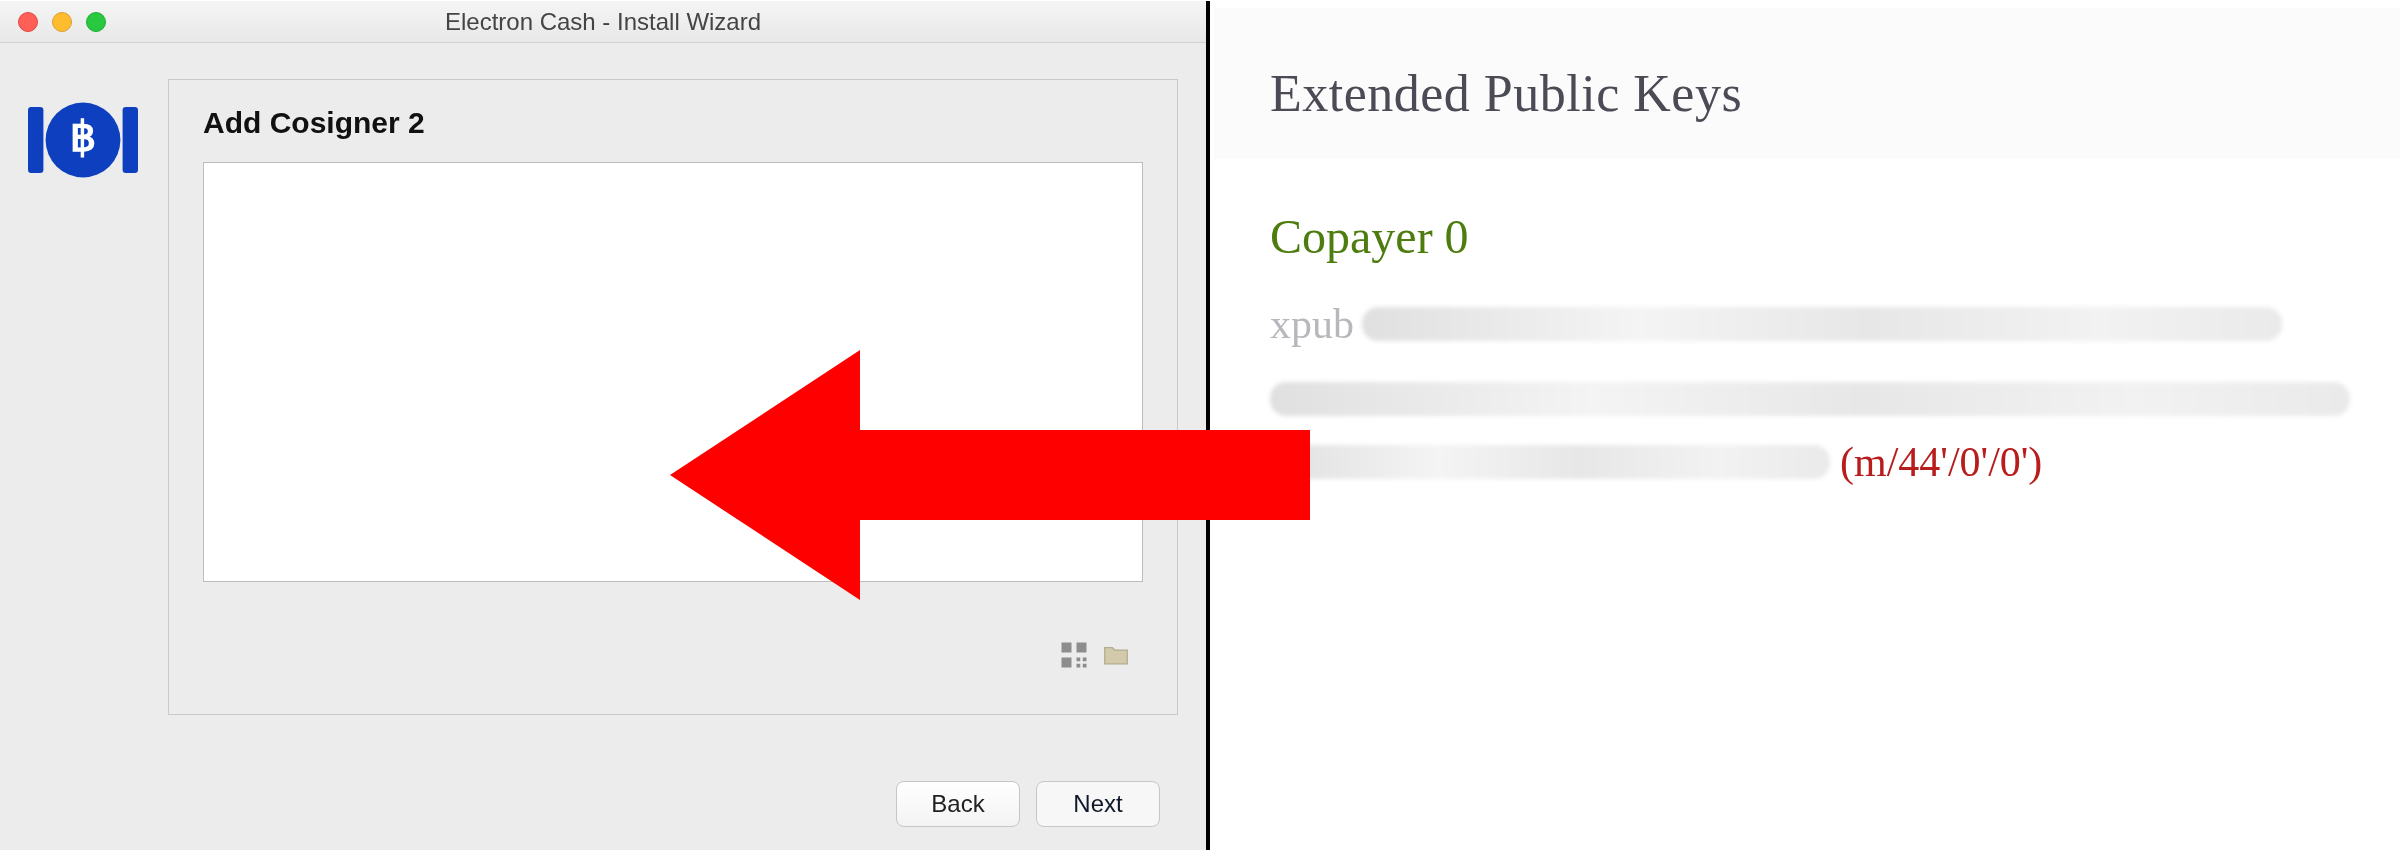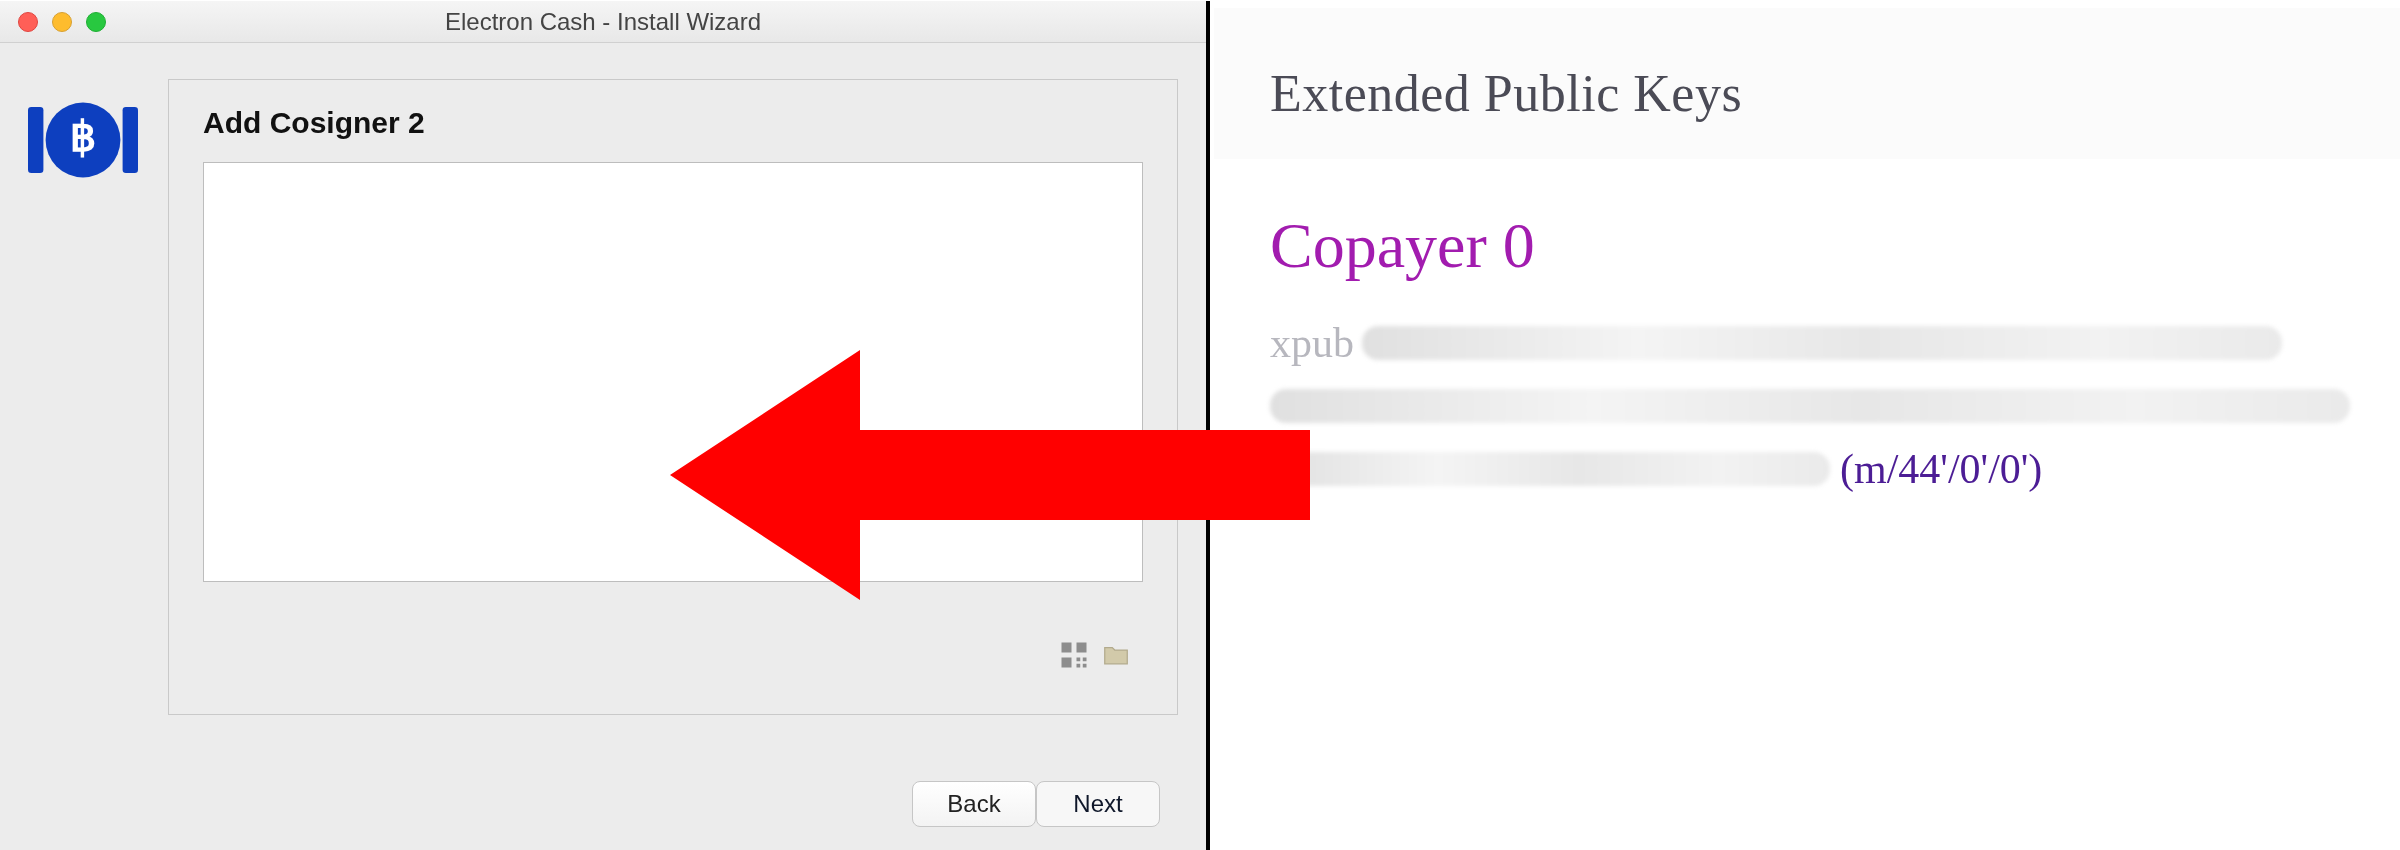--- a/index.html
+++ b/index.html
@@ -103,20 +103,21 @@
   .input-tools .ico {
     width:30px; height:30px;
     opacity:.7;
   }
 
   .button-row {
     position:absolute;
     right: 46px;
     bottom: 24px;
     display:flex;
+    gap:16px;
     margin-left:14px;
   }
   .btn {
     min-width: 124px;
     height: 46px;
     border-radius: 8px;
     border:1px solid #c6c6c6;
     background: linear-gradient(#ffffff,#f3f3f3);
     font-size: 24px;
     color:#222;
@@ -143,48 +144,48 @@
     padding: 56px 0 36px 56px;
     font-size: 52px;
     color:#4b4b56;
     letter-spacing: .5px;
   }
   .right-card {
     background:#ffffff;
     padding: 50px 40px 40px 56px;
   }
   .copayer-title {
-    font-size: 64px;
-    color:#a21caf;
+    font-size: 48px;
+    color:#4d7c0f;
     margin:0 0 36px 0;
     font-weight:400;
   }
   .xpub-line {
     display:flex;
     align-items:center;
     gap:8px;
-    margin-bottom:22px;
+    margin-bottom:34px;
   }
   .xpub-prefix {
     font-size: 42px;
     color:#b7b7be;
   }
   .smear {
     height: 34px;
     border-radius: 16px;
     background: #e9e9e9;
     background: linear-gradient(90deg,#e0e0e0,#f4f4f4 30%,#e7e7e7 55%,#f2f2f2 80%,#eaeaea);
     filter: blur(2px);
   }
   .smear.a { width: 920px; }
   .smear.b { width: 1080px; margin-bottom:22px; }
   .smear.c { width: 560px; display:inline-block; vertical-align:middle; }
   .deriv-path {
     font-size: 42px;
-    color:#4c1d95;
+    color:#b91c1c;
     display:inline-block;
     vertical-align:middle;
     margin-left:6px;
   }
 
   
   .arrow {
     position:absolute;
     left: 670px;
     top: 350px;

